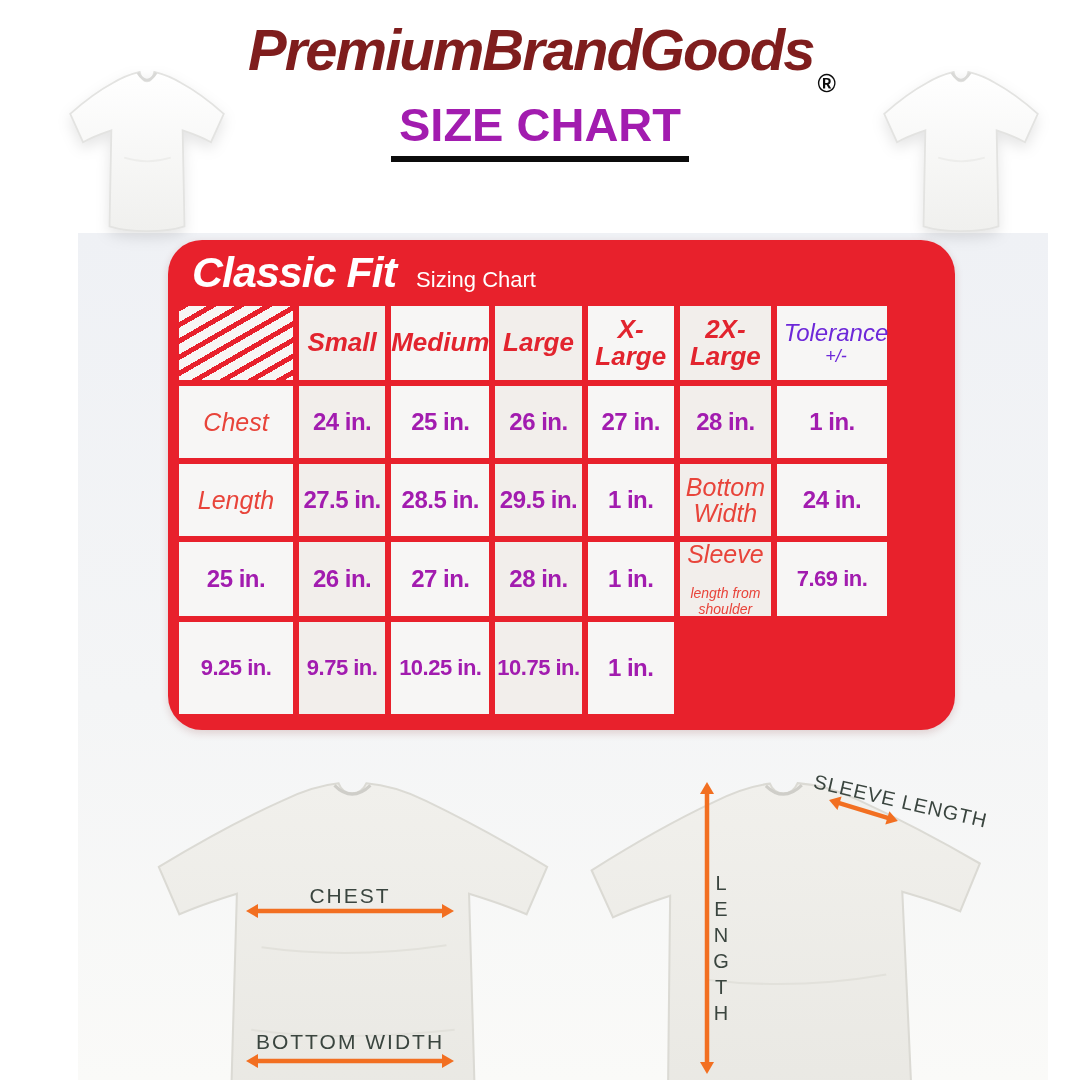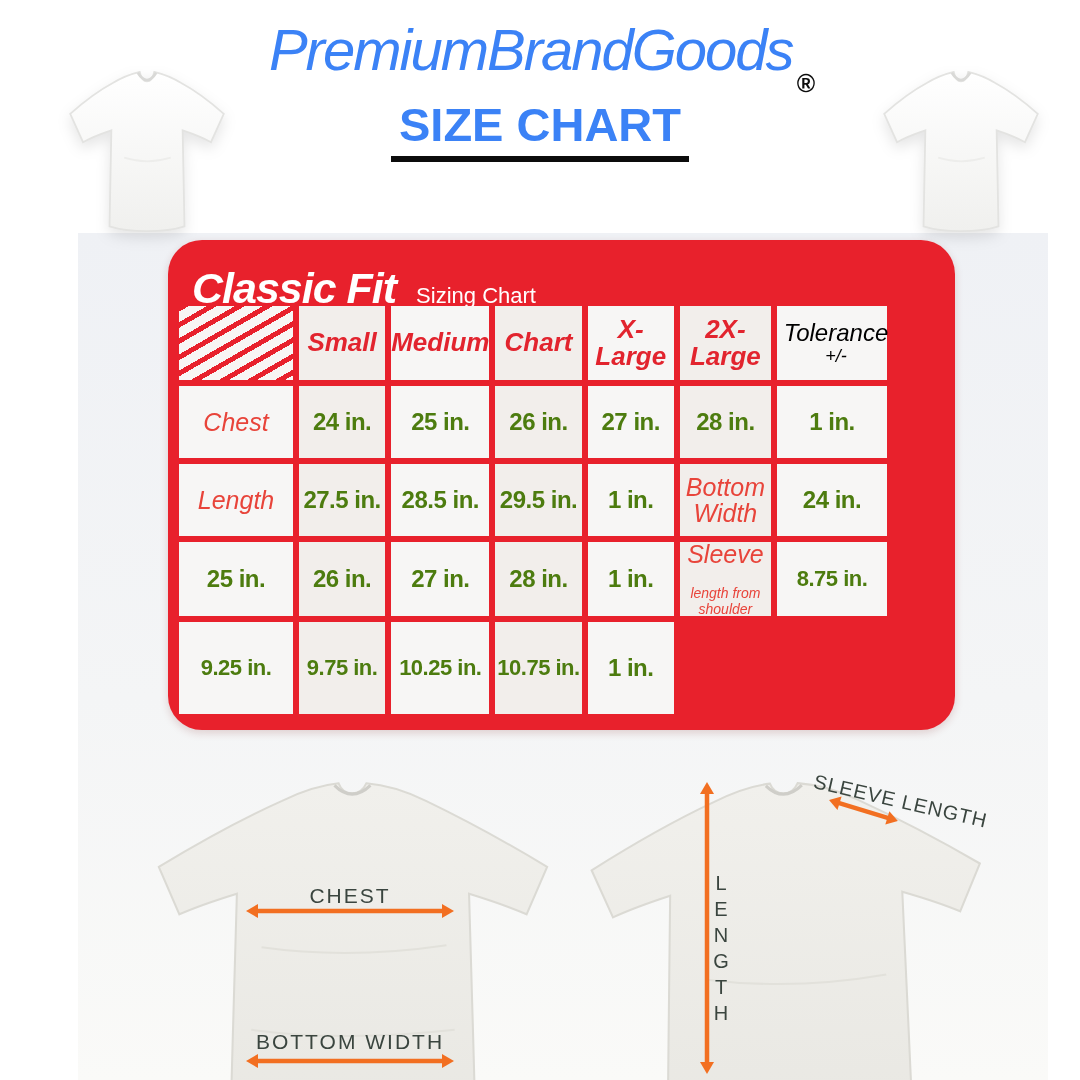--- a/index.html
+++ b/index.html
@@ -5,50 +5,50 @@
   html,body{margin:0;padding:0;}
   body{width:1080px;height:1080px;background:#ffffff;font-family:"Liberation Sans",sans-serif;}
   .stage{position:relative;width:1080px;height:1080px;overflow:hidden;background:#ffffff;}
 
   
   .panel{position:absolute;left:78px;top:233px;width:970px;height:847px;
          background:linear-gradient(180deg,#eff1f5 0%,#f4f5f6 55%,#fafaf8 100%);}
 
   
   .logo-row{position:absolute;top:16px;left:0;width:100%;text-align:center;z-index:5;}
-  .logo{font-size:58px;font-weight:normal;font-style:italic;letter-spacing:-2px;color:#3b82f6;}
+  .logo{font-size:58px;font-weight:bold;font-style:italic;letter-spacing:-2px;color:#7f1d1d;}
   .reg{display:inline-block;font-size:25px;font-weight:bold;font-style:normal;color:#0c0c0c;
        position:relative;top:22px;left:4px;letter-spacing:0;}
   .size-title-row{position:absolute;top:97px;left:0;width:100%;text-align:center;z-index:5;}
-  .size-title{display:inline-block;font-size:47px;font-weight:bold;letter-spacing:0px;color:#3b82f6;
+  .size-title{display:inline-block;font-size:47px;font-weight:bold;letter-spacing:0px;color:#a21caf;
               border-bottom:6px solid #0c0c0c;padding:0 8px 4px 8px;}
 
   .tee-small{position:absolute;width:186px;height:192px;z-index:4;filter:drop-shadow(0 6px 7px rgba(0,0,0,0.10));}
   .tee-tl{left:54px;top:48px;}
   .tee-tr{left:868px;top:48px;}
 
   
   .card{position:absolute;left:168px;top:240px;width:787px;height:490px;background:#e8212c;
         border-radius:34px;z-index:6;box-shadow:0 3px 8px rgba(120,30,30,0.18);}
-  .card-head{position:absolute;left:24px;top:24px;display:flex;align-items:baseline;gap:20px;color:#ffffff;}
+  .card-head{position:absolute;left:24px;top:8px;display:flex;align-items:baseline;gap:20px;color:#ffffff;}
   .card-title{font-size:43px;font-weight:bold;font-style:italic;letter-spacing:-1px;}
   .card-subtitle{font-size:22px;letter-spacing:0;}
   .grid{position:absolute;left:11px;top:66px;width:708px;height:408px;display:grid;
         grid-template-columns:114px repeat(5,1fr) 110px;
         grid-template-rows:74px 72px 72px 74px 1fr;gap:6px;}
   .cell{display:flex;align-items:center;justify-content:center;flex-direction:column;
         background:#f7f6f5;text-align:center;line-height:1.05;}
   .grid .cell:nth-child(7n+2),.grid .cell:nth-child(7n+4),.grid .cell:nth-child(7n+6){background:#f2eeeb;}
   .cell.hatch{background:repeating-linear-gradient(150deg,#e8212c 0px,#e8212c 5px,#f8f6f4 5px,#f8f6f4 14px);}
   .col-head{color:#e2242e;font-weight:bold;font-style:italic;font-size:26px;}
-  .tol-head{color:#000000;font-style:italic;font-size:24px;font-weight:normal;padding-left:8px;}
+  .tol-head{color:#6d28d9;font-style:italic;font-size:24px;font-weight:normal;padding-left:8px;}
   .tol-head .tol2{font-size:18px;margin-top:2px;}
   .row-label{color:#e8443a;font-style:italic;font-size:25px;padding:0 6px;}
   .row-label .sub{font-size:14px;line-height:1.1;margin-top:19px;}
-  .val{color:#4d7c0f;font-weight:bold;font-size:24px;letter-spacing:-0.5px;white-space:nowrap;}
+  .val{color:#a21caf;font-weight:bold;font-size:24px;letter-spacing:-0.5px;white-space:nowrap;}
   .val-sm{font-size:22px;}
 
   
   .tee-big{position:absolute;z-index:2;}
   .tee-bl{left:128px;top:772px;width:452px;height:330px;}
   .tee-br{left:562px;top:772px;width:452px;height:330px;transform:rotate(-1deg);}
 
   .meas-label{position:absolute;z-index:8;color:#3a453f;font-size:21px;letter-spacing:2px;text-align:center;}
   .chest-label{left:250px;top:884px;width:200px;}
   .bw-label{left:238px;top:1030px;width:224px;}
@@ -100,21 +100,21 @@
   <div class="card">
     <div class="card-head">
       <span class="card-title">Classic Fit</span>
       <span class="card-subtitle">Sizing Chart</span>
     </div>
     <div class="grid">
 
       <div class="cell hatch"></div>
       <div class="cell col-head">Small</div>
       <div class="cell col-head">Medium</div>
-      <div class="cell col-head">Chart</div>
+      <div class="cell col-head">Large</div>
       <div class="cell col-head">X-Large</div>
       <div class="cell col-head">2X-Large</div>
       <div class="cell tol-head">
         <span>Tolerance</span>
         <span class="tol2">+/-</span>
       </div>
 
       <div class="cell row-label">
         <span>Chest</span>
       </div>
@@ -140,21 +140,21 @@
       <div class="cell val">25 in.</div>
       <div class="cell val">26 in.</div>
       <div class="cell val">27 in.</div>
       <div class="cell val">28 in.</div>
       <div class="cell val">1 in.</div>
 
       <div class="cell row-label">
         <span>Sleeve</span>
         <span class="sub">length from shoulder</span>
       </div>
-      <div class="cell val val-sm">8.75 in.</div>
+      <div class="cell val val-sm">7.69 in.</div>
       <div class="cell val val-sm">9.25 in.</div>
       <div class="cell val val-sm">9.75 in.</div>
       <div class="cell val val-sm">10.25 in.</div>
       <div class="cell val val-sm">10.75 in.</div>
       <div class="cell val">1 in.</div>
     </div>
   </div>
 
   <svg class="tee-big tee-bl" viewBox="0 0 440 320" preserveAspectRatio="none">
     <defs>

